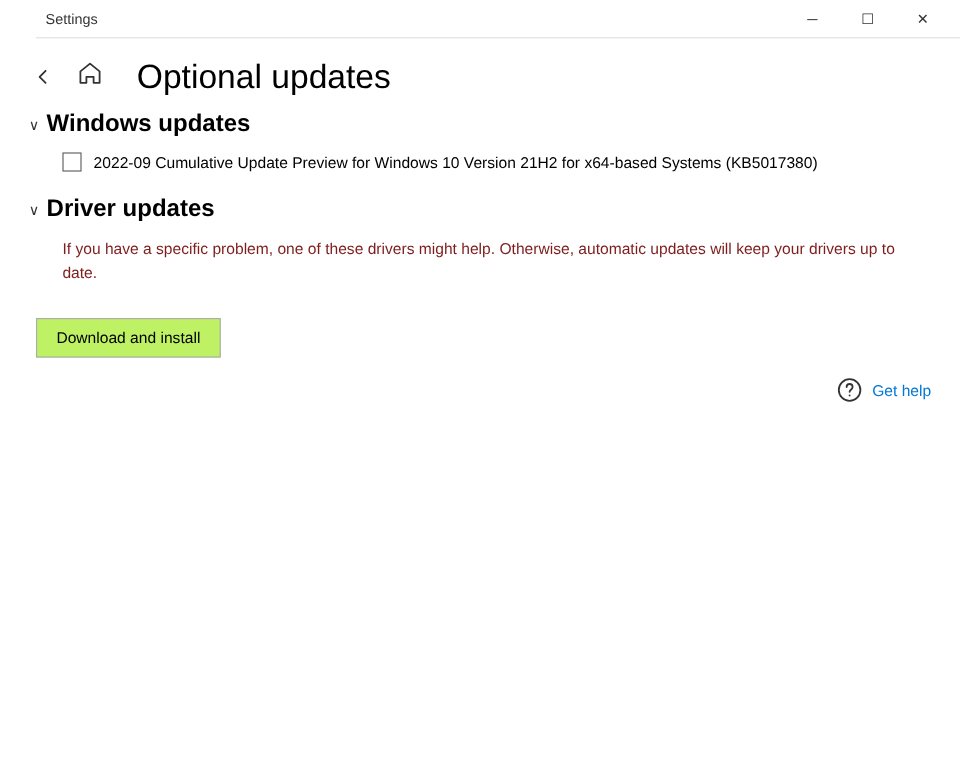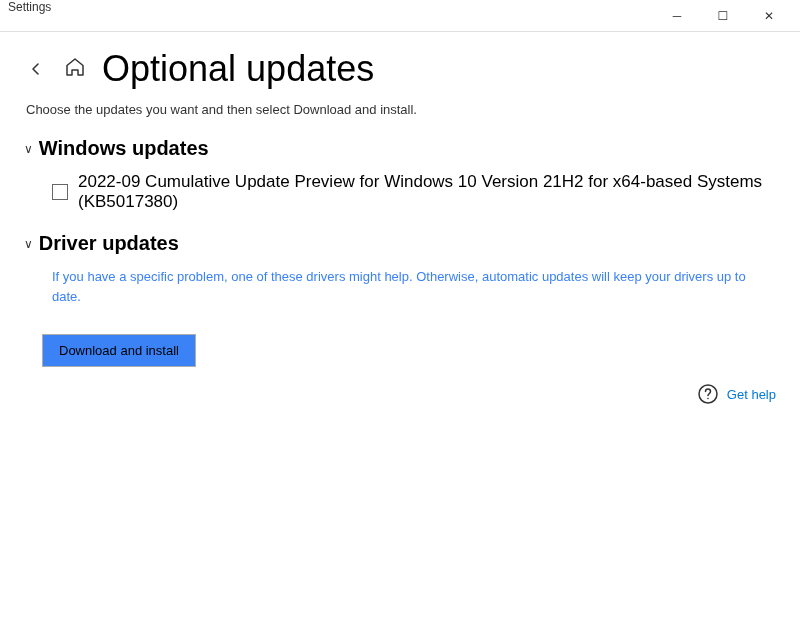--- a/index.html
+++ b/index.html
@@ -14,26 +14,27 @@
       background: #ffffff;
       font-family: 'Segoe UI', Tahoma, Geneva, Verdana, sans-serif;
       font-size: 14px;
       color: #000000;
       overflow: hidden;
     }
 
     
     .title-bar {
       display: flex;
-      align-items: flex-start;
+      align-items: center;
       justify-content: space-between;
       height: 32px;
       padding: 0 8px;
       background: #ffffff;
       border-bottom: 1px solid #e0e0e0;
+      margin-left: 30px;
     }
 
     .title-bar-left {
       display: flex;
       align-items: center;
       gap: 8px;
     }
 
     .title-bar-title {
       font-size: 12px;
@@ -81,23 +82,24 @@
       display: flex;
       align-items: center;
     }
 
     .home-icon-wrap {
       font-size: 20px;
       color: #333;
     }
 
     .page-title {
-      font-size: 36px;
+      font-size: 28px;
       font-weight: 300;
       color: #000;
+      margin-left: 12px;
     }
 
     .subtitle {
       font-size: 13px;
       color: #333;
       margin-bottom: 20px;
       margin-left: 2px;
     }
 
     
@@ -154,45 +156,45 @@
       content: '';
       display: block;
       width: 9px;
       height: 6px;
       border-left: 2px solid #fff;
       border-bottom: 2px solid #fff;
       transform: rotate(-45deg) translateY(-1px);
     }
 
     .item-label {
-      font-size: 17px;
+      font-size: 13px;
       color: #000;
     }
 
     
     .driver-desc {
       margin-left: 28px;
       margin-bottom: 10px;
       font-size: 13px;
-      color: #3b82f6;
+      color: #7f1d1d;
       line-height: 1.5;
       max-width: 750px;
     }
 
     
     .download-btn {
       display: inline-block;
       padding: 8px 16px;
-      background: #3b82f6;
+      background: #bef264;
       border: 1px solid #adadad;
       font-size: 13px;
       color: #000;
       cursor: pointer;
       margin-top: 8px;
-      margin-left: 18px;
+      margin-left: 6px;
       font-family: 'Segoe UI', Tahoma, Geneva, Verdana, sans-serif;
     }
 
     
     .get-help-row {
       display: flex;
       align-items: center;
       gap: 8px;
       margin-top: 16px;
       justify-content: flex-end;
@@ -236,21 +238,20 @@
     </button>
     <span class="home-icon-wrap">
       <svg width="22" height="22" viewBox="0 0 22 22" fill="none" xmlns="http://www.w3.org/2000/svg">
         <path d="M3 9.5L11 3L19 9.5V19H14V14H8V19H3V9.5Z" stroke="#333" stroke-width="1.5" stroke-linejoin="round" fill="none"></path>
       </svg>
     </span>
     <h1 class="page-title">Optional updates</h1>
   </div>
 
   
-  <p class="subtitle">Choose the updates you want and then select Download and install.</p>
 
   
   <div class="section">
     <div class="section-header">
       <span class="chevron-icon">∨</span>
       <span class="section-title">Windows updates</span>
     </div>
 
     <div class="checkbox-item">
       <div class="checkbox"></div>

